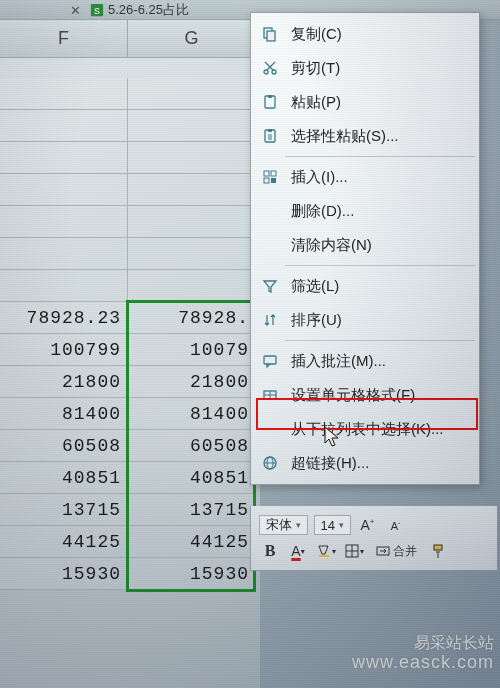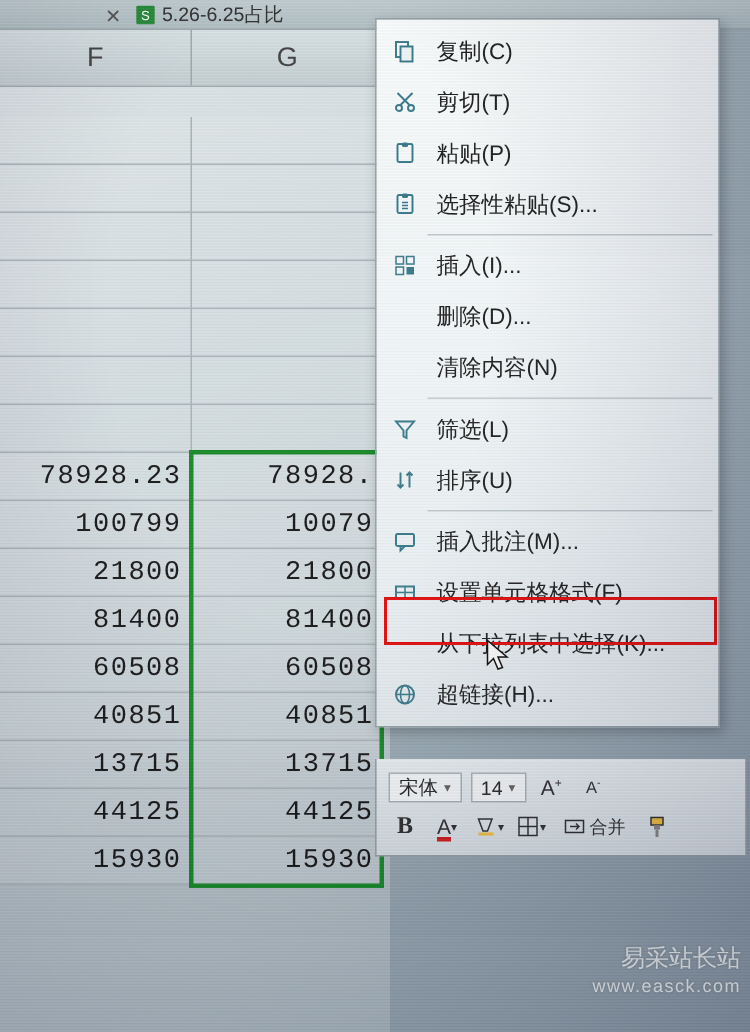--- a/index.html
+++ b/index.html
@@ -111,27 +111,27 @@
     padding:1px 6px; font-size:13px; height:20px;
   }
   .mt-sel .caret { font-size:9px; color:#666; }
   .mt-btn {
     width:22px; height:20px; display:flex; align-items:center; justify-content:center;
     font-size:14px; color:#333;
   }
   .mt-btn.bold { font-weight:bold; font-family:"Times New Roman",serif; font-size:16px; }
   .mt-btn svg { width:16px; height:16px; }
   .watermark {
-    position:absolute; right:6px; bottom:24px;
+    position:absolute; right:6px; bottom:14px;
     text-align:right; font-size:16px; color:rgba(255,255,255,0.6);
     font-family: SimHei, sans-serif;
     z-index:60; line-height:1.2;
     text-shadow:0 0 2px rgba(0,0,0,0.2);
   }
-  .watermark .line2 { font-size:12px; letter-spacing:1px; }
+  .watermark .line2 { font-size:18px; letter-spacing:1px; }
   .cursor {
     position:absolute; z-index:40; pointer-events:none;
   }
 </style>
 </head>
 <body>
 
 <div class="tab-bar">
   <span class="tab-x">✕</span>
   <span class="tab-icon">

